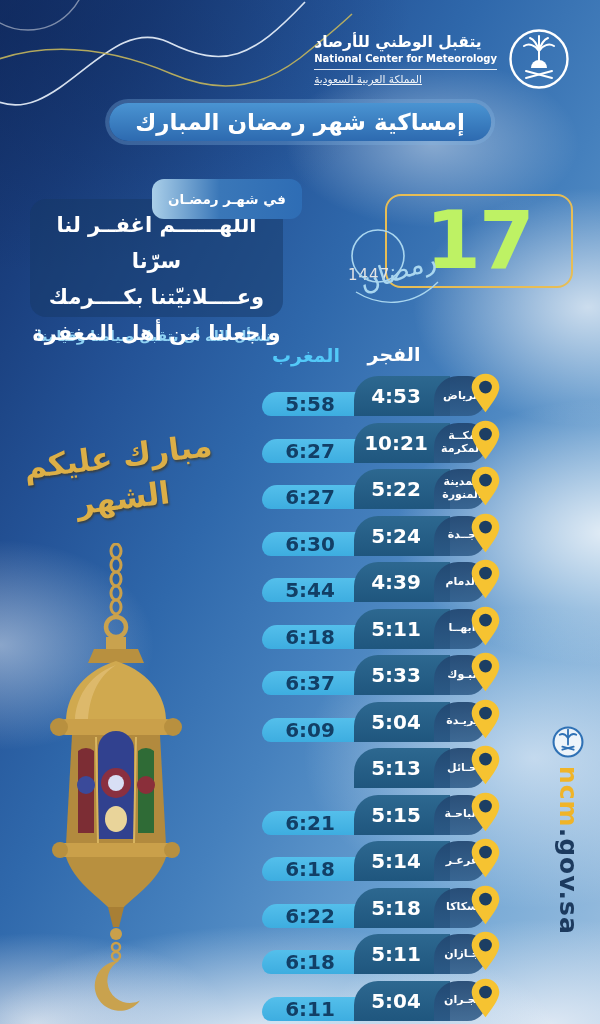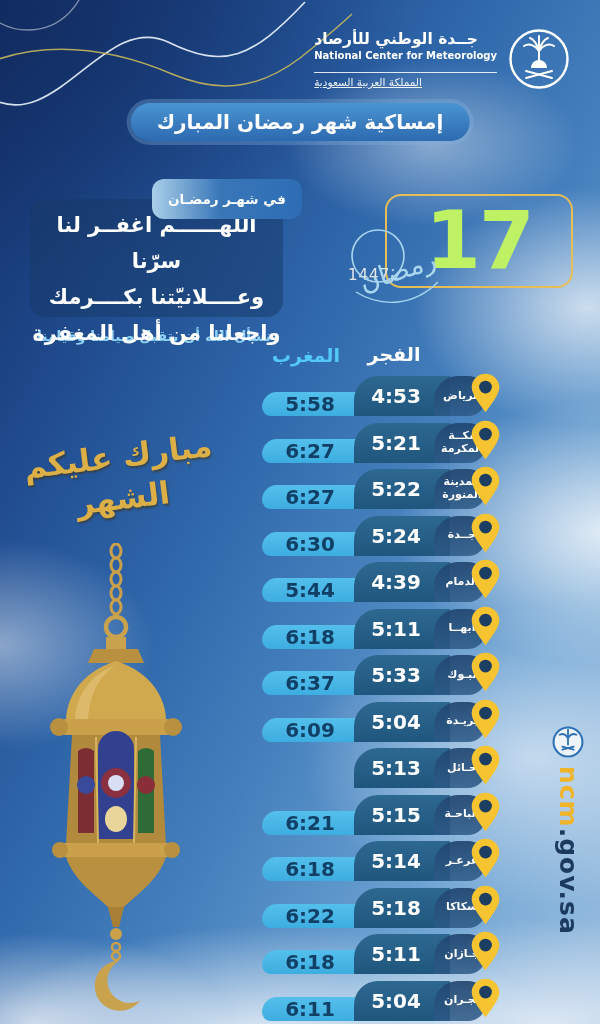--- a/index.html
+++ b/index.html
@@ -19,29 +19,29 @@
       radial-gradient(ellipse 220px 150px at 0% 63%, rgba(238,244,250,.5), rgba(238,244,250,0) 70%),
       radial-gradient(ellipse 540px 340px at 2% 2%, rgba(15,40,90,.55), rgba(15,40,90,0) 74%),
       linear-gradient(118deg,#132f68 0%,#1a3f7e 14%,#245397 28%,#2f68ab 42%,#4580bd 58%,#6ba2d2 78%,#9dc0e0 100%);}
 
   .swirls{position:absolute;left:0;top:0;}
 
   
   .logoBlock{position:absolute;top:28px;right:30px;display:flex;align-items:center;gap:11px;}
   .logoText{display:flex;flex-direction:column;align-items:flex-end;color:#fff;direction:rtl;}
   .logoText .l1{font-size:15.5px;font-weight:bold;letter-spacing:.2px;}
-  .logoText .l2{font-size:10px;font-weight:bold;direction:ltr;border-bottom:1px solid rgba(255,255,255,.85);padding-bottom:11px;margin-top:2px;}
+  .logoText .l2{font-size:10px;font-weight:bold;direction:ltr;border-bottom:1px solid rgba(255,255,255,.85);padding-bottom:5px;margin-top:2px;}
   .logoText .l3{font-size:10.5px;opacity:.92;margin-top:3px;text-decoration:underline;}
 
   
   .banner{position:absolute;top:103px;left:50%;transform:translateX(-50%);
     height:38px;line-height:38px;padding:0 26px;border-radius:19px;direction:rtl;
     background:linear-gradient(180deg,#4a94d2,#2d6ab0);
     box-shadow:0 0 0 4px rgba(130,180,228,.32);
-    color:#fff;font-size:20px;font-weight:bold;white-space:nowrap;}
+    color:#fff;font-size:23px;font-weight:bold;white-space:nowrap;}
 
   
   .duaTag{position:absolute;left:152px;top:179px;padding:12px 16px;border-radius:12px;direction:rtl;
     background:linear-gradient(90deg,#aacfe9,#3a77b8 45%,#2e6db5);
     color:#fff;font-size:13.5px;font-weight:bold;white-space:nowrap;z-index:3;}
   .duaBox{position:absolute;left:30px;top:199px;width:253px;height:118px;border-radius:16px;
     background:rgba(21,56,102,.5);color:#fff;direction:rtl;text-align:center;
     font-size:21px;font-weight:bold;line-height:36px;padding-top:8px;box-sizing:border-box;z-index:2;}
   .duaFooter{position:absolute;left:24px;top:328px;width:260px;text-align:center;direction:rtl;
     color:#8fd2f3;font-size:14px;font-weight:bold;}
@@ -92,21 +92,21 @@
   <div class="bg"></div>
 
   <svg class="swirls" width="360" height="130" viewBox="0 0 360 130">
     <circle cx="28" cy="-28" r="58" fill="none" stroke="rgba(255,255,255,.45)" stroke-width="1.4"></circle>
     <path d="M -10 98 C 55 135, 105 12, 168 42 C 225 70, 252 58, 305 2" fill="none" stroke="rgba(235,243,252,.9)" stroke-width="1.7"></path>
     <path d="M -10 62 C 55 38, 120 52, 172 74 C 215 92, 255 92, 300 58 C 320 42, 335 30, 352 14" fill="none" stroke="rgba(196,182,92,.9)" stroke-width="1.5"></path>
   </svg>
 
   <div class="logoBlock">
     <div class="logoText">
-      <div class="l1">جــدة الوطني للأرصاد</div>
+      <div class="l1">يتقبل الوطني للأرصاد</div>
       <div class="l2">National Center for Meteorology</div>
       <div class="l3">المملكة العربية السعودية</div>
     </div>
     <svg width="62" height="62" viewBox="0 0 62 62">
       <circle cx="31" cy="31" r="28.5" fill="none" stroke="#fff" stroke-width="2.4"></circle>
       <g stroke="#fff" stroke-width="2" fill="none" stroke-linecap="round">
         <path d="M31 24 L31 34"></path>
         <path d="M31 23 C27 17, 21 15, 16 18"></path>
         <path d="M31 23 C35 17, 41 15, 46 18"></path>
         <path d="M31 23 C29 16, 27 12, 22 10"></path>
@@ -150,21 +150,21 @@
       <div class="seg segFajr">4:53</div>
       <div class="seg segCity">الرياض</div>
       <svg class="pin" width="29" height="40" viewBox="0 0 30 41">
         <path d="M15 .5 C22.7 .5 29.3 6.8 29.3 14.6 C29.3 22 21 32.6 15 40.3 C9 32.6 .7 22 .7 14.6 C.7 6.8 7.3 .5 15 .5 Z" fill="#f6c331"></path>
         <circle cx="15" cy="14.3" r="6.6" fill="#1c3e63"></circle>
       </svg>
     </div>
 
     <div class="row">
       <div class="seg segMaghrib">6:27</div>
-      <div class="seg segFajr">5:21</div>
+      <div class="seg segFajr">10:21</div>
       <div class="seg segCity">مكــة
 المكرمة</div>
       <svg class="pin" width="29" height="40" viewBox="0 0 30 41">
         <path d="M15 .5 C22.7 .5 29.3 6.8 29.3 14.6 C29.3 22 21 32.6 15 40.3 C9 32.6 .7 22 .7 14.6 C.7 6.8 7.3 .5 15 .5 Z" fill="#f6c331"></path>
         <circle cx="15" cy="14.3" r="6.6" fill="#1c3e63"></circle>
       </svg>
     </div>
 
     <div class="row">
       <div class="seg segMaghrib">6:27</div>

